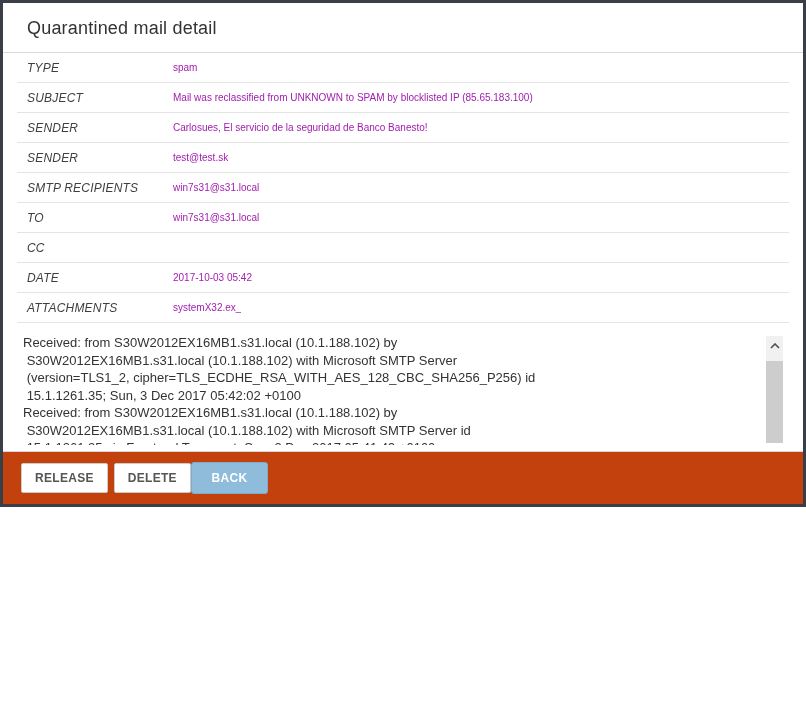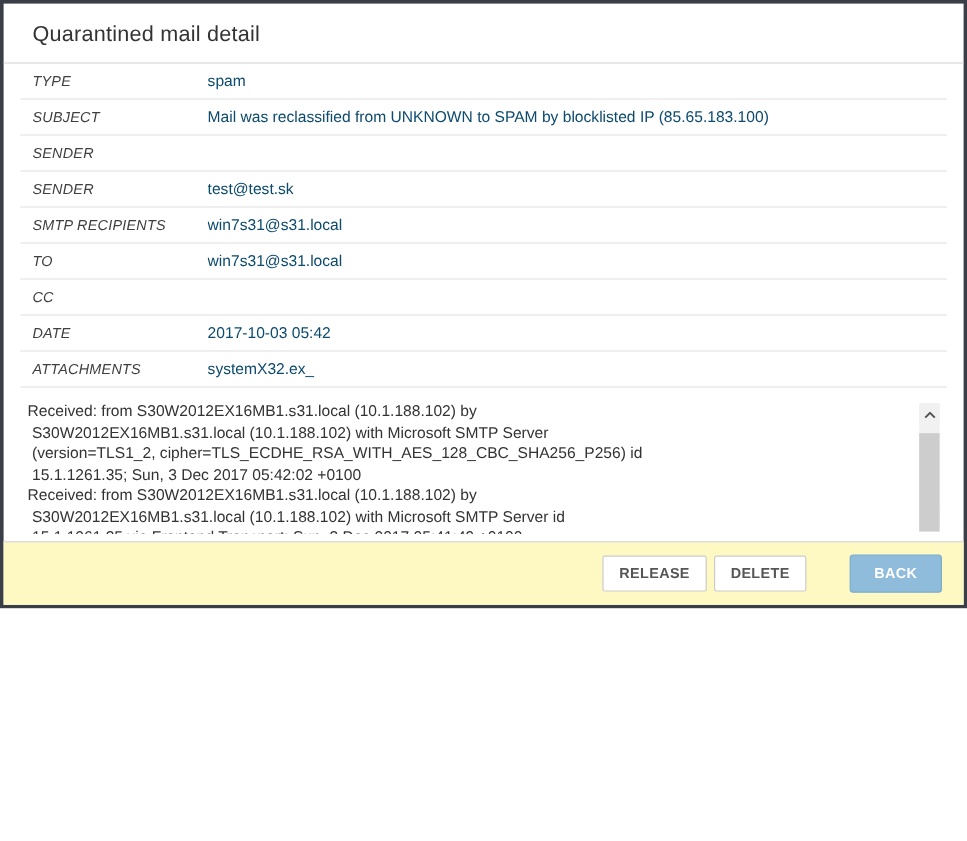--- a/index.html
+++ b/index.html
@@ -24,21 +24,21 @@
   .row {
     display: flex; align-items: center;
     height: 30px;
     border-bottom: 1px solid #e4e4e4;
     padding: 0 10px;
   }
   .row-label {
     width: 146px; flex: 0 0 146px;
     font-size: 12px; color: #3f3f3f; letter-spacing: 0.2px; font-style: italic;
   }
-  .row-value { font-size: 13px; color: #0c4a6e; white-space: nowrap; overflow: hidden; }
+  .row-value { font-size: 10px; color: #a21caf; white-space: nowrap; overflow: hidden; }
   .headers-wrap {
     flex: 1 1 auto;
     display: flex;
     margin: 9px 20px 6px 14px;
     min-height: 0;
   }
   .headers-text {
     flex: 1 1 auto;
     padding: 2px 8px 0 6px;
     font-size: 13px; line-height: 17.5px; color: #333;
@@ -57,25 +57,24 @@
     background: #f1f1f1; border: none; padding: 0; cursor: default;
   }
   .sb-track { flex: 1 1 auto; position: relative; }
   .sb-thumb {
     position: absolute; left: 0; right: 0;
     top: 8px; height: 82px;
     background: #cdcdcd;
   }
   .dlg-footer {
     flex: 0 0 53px;
-    background: #fef9c3;
+    background: #c2410c;
     border-top: 1px solid #d7d7d7;
-    display: flex; align-items: center; justify-content: flex-end;
+    display: flex; align-items: center; justify-content: flex-start;
     padding: 0 18px;
-    gap: 36px;
   }
   .footer-left { display: flex; gap: 6px; }
   .btn {
     font-family: "Liberation Sans", sans-serif;
     font-size: 12px; font-weight: 700; letter-spacing: 0.3px;
     cursor: pointer;
   }
   .btn-secondary {
     background: #fff; border: 1px solid #cbcbcb; border-radius: 2px;
     color: #555; padding: 7px 13px;
@@ -100,20 +99,21 @@
     <div class="row">
       <div class="row-label">TYPE</div>
       <div class="row-value">spam</div>
     </div>
     <div class="row">
       <div class="row-label">SUBJECT</div>
       <div class="row-value">Mail was reclassified from UNKNOWN to SPAM by blocklisted IP (85.65.183.100)</div>
     </div>
     <div class="row">
       <div class="row-label">SENDER</div>
+      <div class="row-value">Carlosues, El servicio de la seguridad de Banco Banesto!</div>
     </div>
     <div class="row">
       <div class="row-label">SENDER</div>
       <div class="row-value">test@test.sk</div>
     </div>
     <div class="row">
       <div class="row-label">SMTP RECIPIENTS</div>
       <div class="row-value">win7s31@s31.local</div>
     </div>
     <div class="row">

